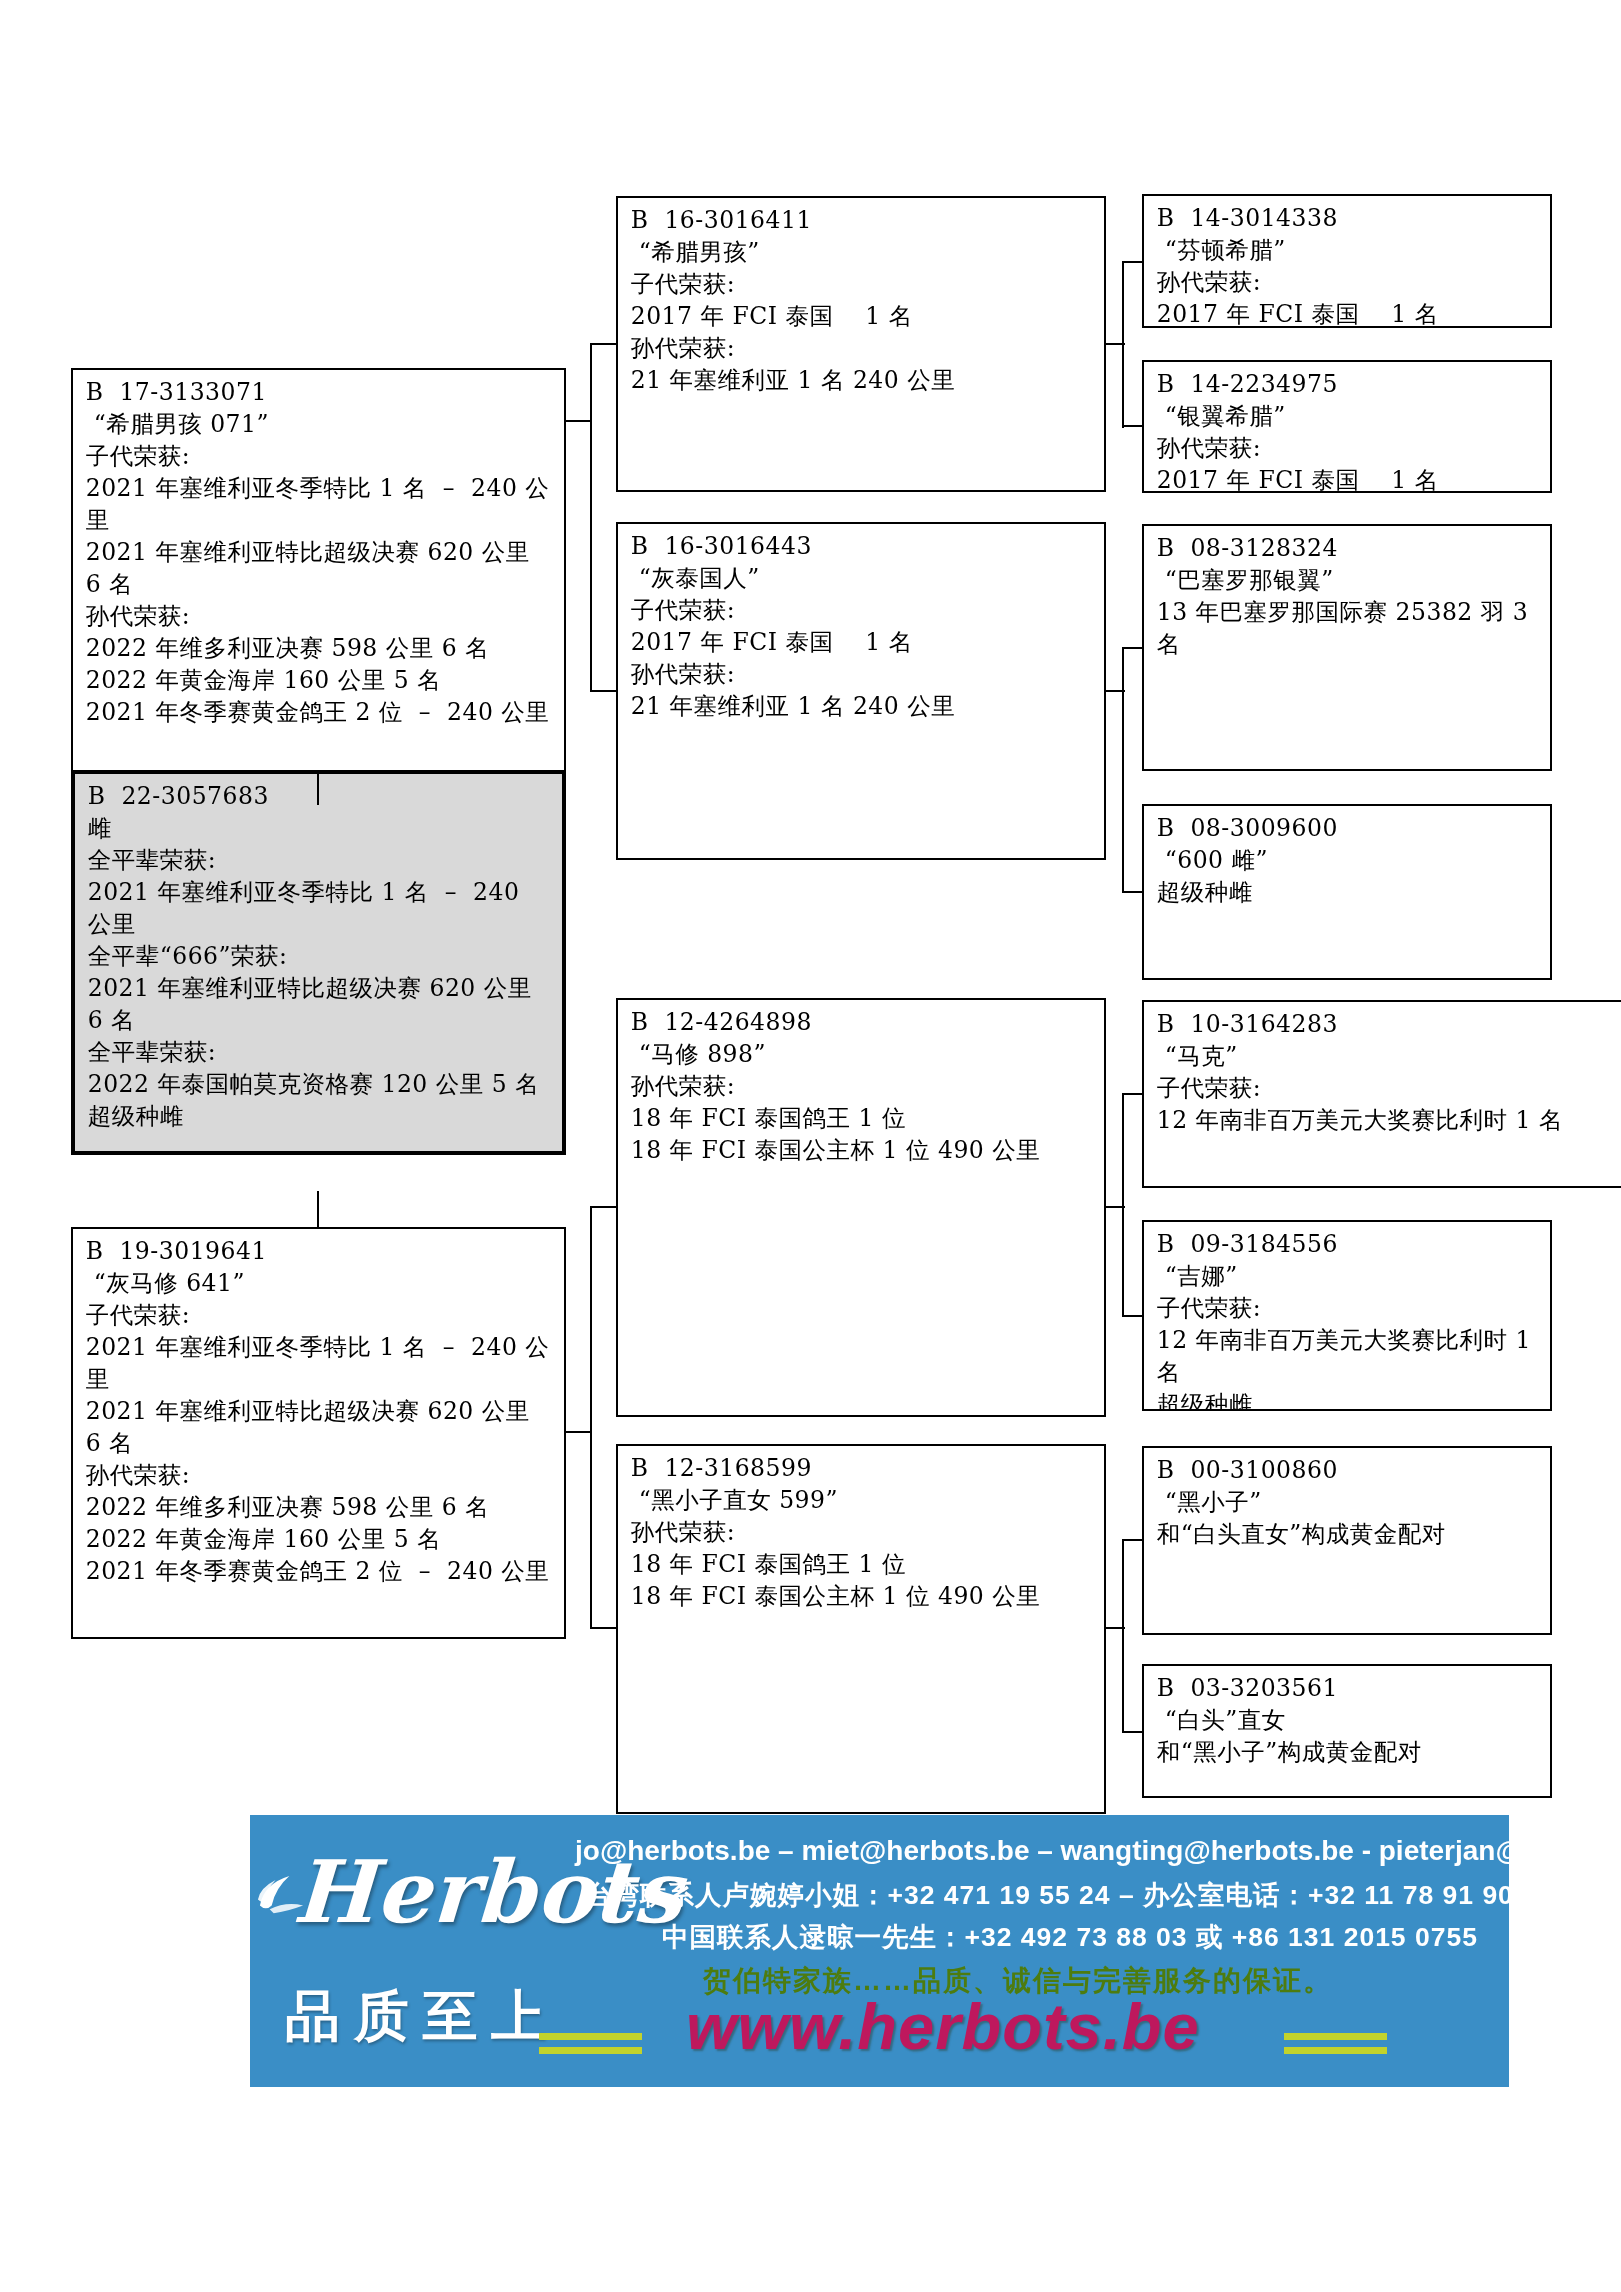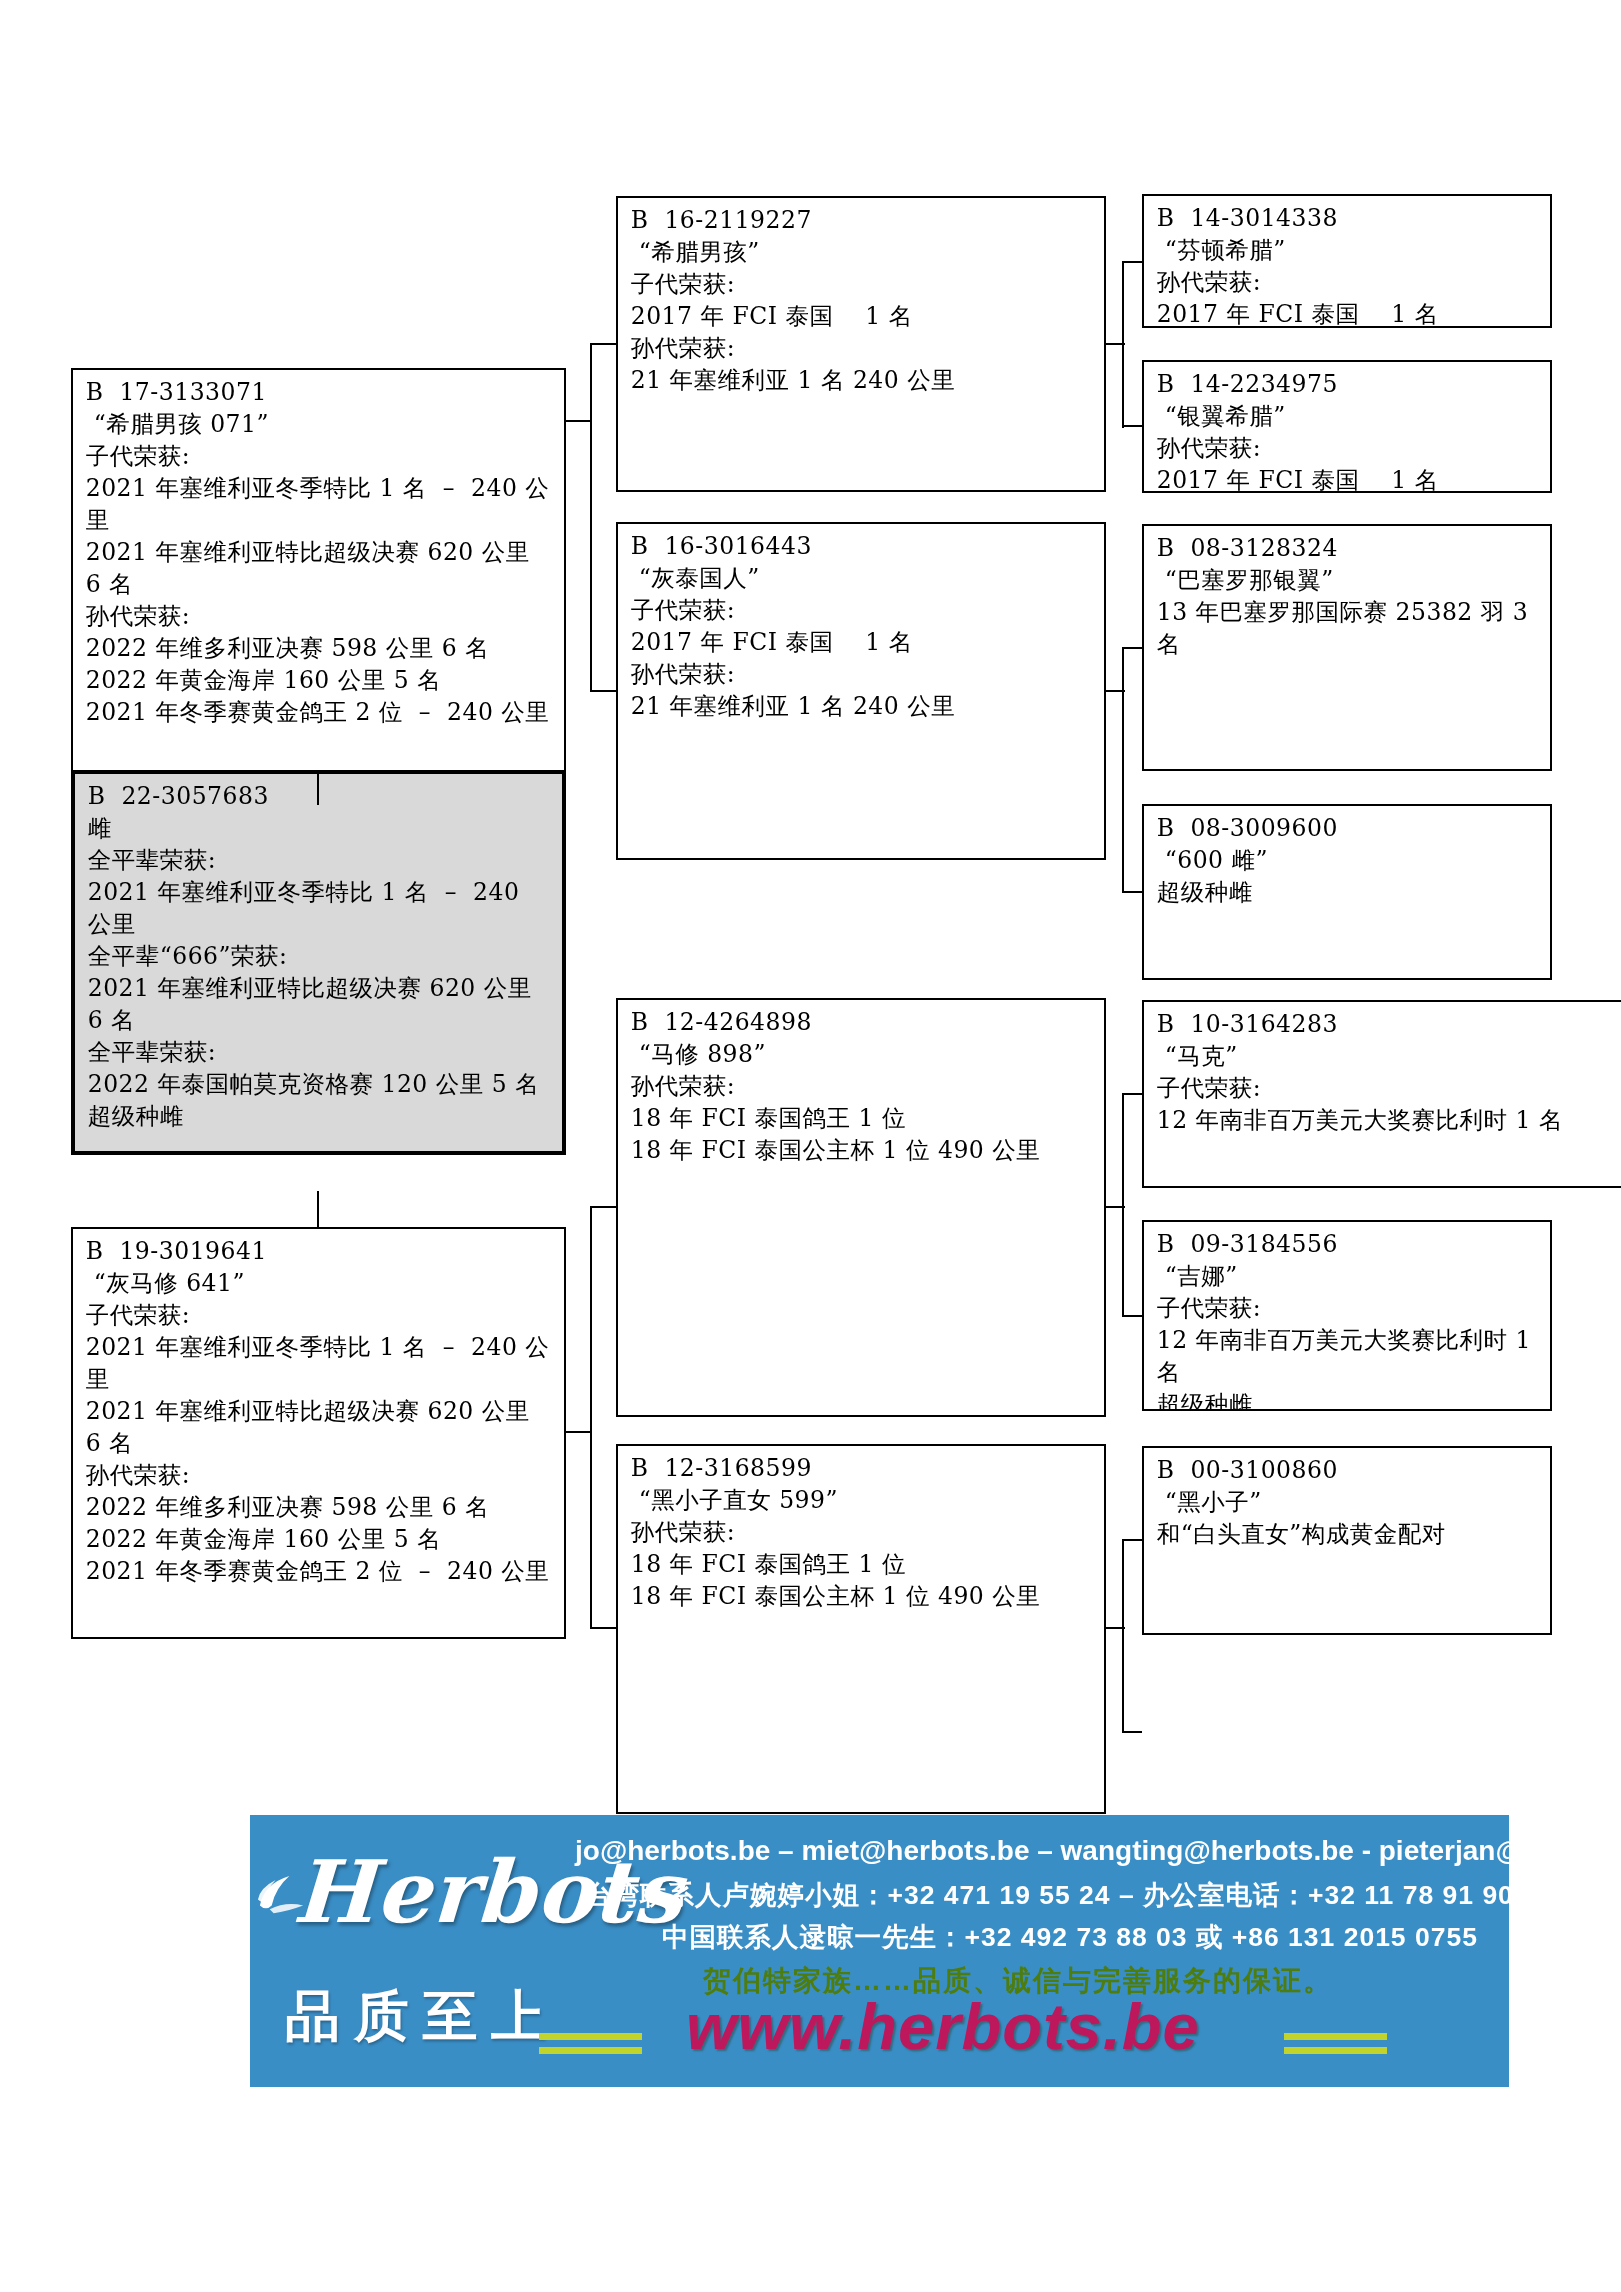--- a/index.html
+++ b/index.html
@@ -69,21 +69,21 @@
     <div class="line">子代荣获:</div>
     <div class="line">2021 年塞维利亚冬季特比 1 名  –  240 公里</div>
     <div class="line">2021 年塞维利亚特比超级决赛 620 公里 6 名</div>
     <div class="line">孙代荣获:</div>
     <div class="line">2022 年维多利亚决赛 598 公里 6 名</div>
     <div class="line">2022 年黄金海岸 160 公里 5 名</div>
     <div class="line">2021 年冬季赛黄金鸽王 2 位  –  240 公里</div>
   </div>
 
   <div class="box" style="left:616px;top:196px;width:490px;height:296px">
-    <div class="line">B  16-2119227</div>
+    <div class="line">B  16-3016411</div>
     <div class="line"> “希腊男孩”</div>
     <div class="line">子代荣获:</div>
     <div class="line">2017 年 FCI 泰国    1 名</div>
     <div class="line">孙代荣获:</div>
     <div class="line">21 年塞维利亚 1 名 240 公里</div>
   </div>
 
   <div class="box" style="left:616px;top:522px;width:490px;height:338px">
     <div class="line">B  16-3016443</div>
     <div class="line"> “灰泰国人”</div>
@@ -149,20 +149,25 @@
     <div class="line">12 年南非百万美元大奖赛比利时 1 名</div>
     <div class="line">超级种雌</div>
   </div>
 
   <div class="box" style="left:1142px;top:1446px;width:410px;height:189px">
     <div class="line">B  00-3100860</div>
     <div class="line"> “黑小子”</div>
     <div class="line">和“白头直女”构成黄金配对</div>
   </div>
 
+  <div class="box" style="left:1142px;top:1664px;width:410px;height:134px">
+    <div class="line">B  03-3203561</div>
+    <div class="line"> “白头”直女</div>
+    <div class="line">和“黑小子”构成黄金配对</div>
+  </div>
 
   <div class="conn" style="left:566px;top:420px;width:25.5px;height:2px"></div>
   <div class="conn" style="left:590px;top:343px;width:2px;height:349px"></div>
   <div class="conn" style="left:592px;top:343px;width:23.5px;height:2px"></div>
   <div class="conn" style="left:592px;top:690px;width:23.5px;height:2px"></div>
 
   <div class="conn" style="left:566px;top:1431px;width:25.5px;height:2px"></div>
   <div class="conn" style="left:590px;top:1206px;width:2px;height:423px"></div>
   <div class="conn" style="left:592px;top:1206px;width:23.5px;height:2px"></div>
   <div class="conn" style="left:592px;top:1627px;width:23.5px;height:2px"></div>

